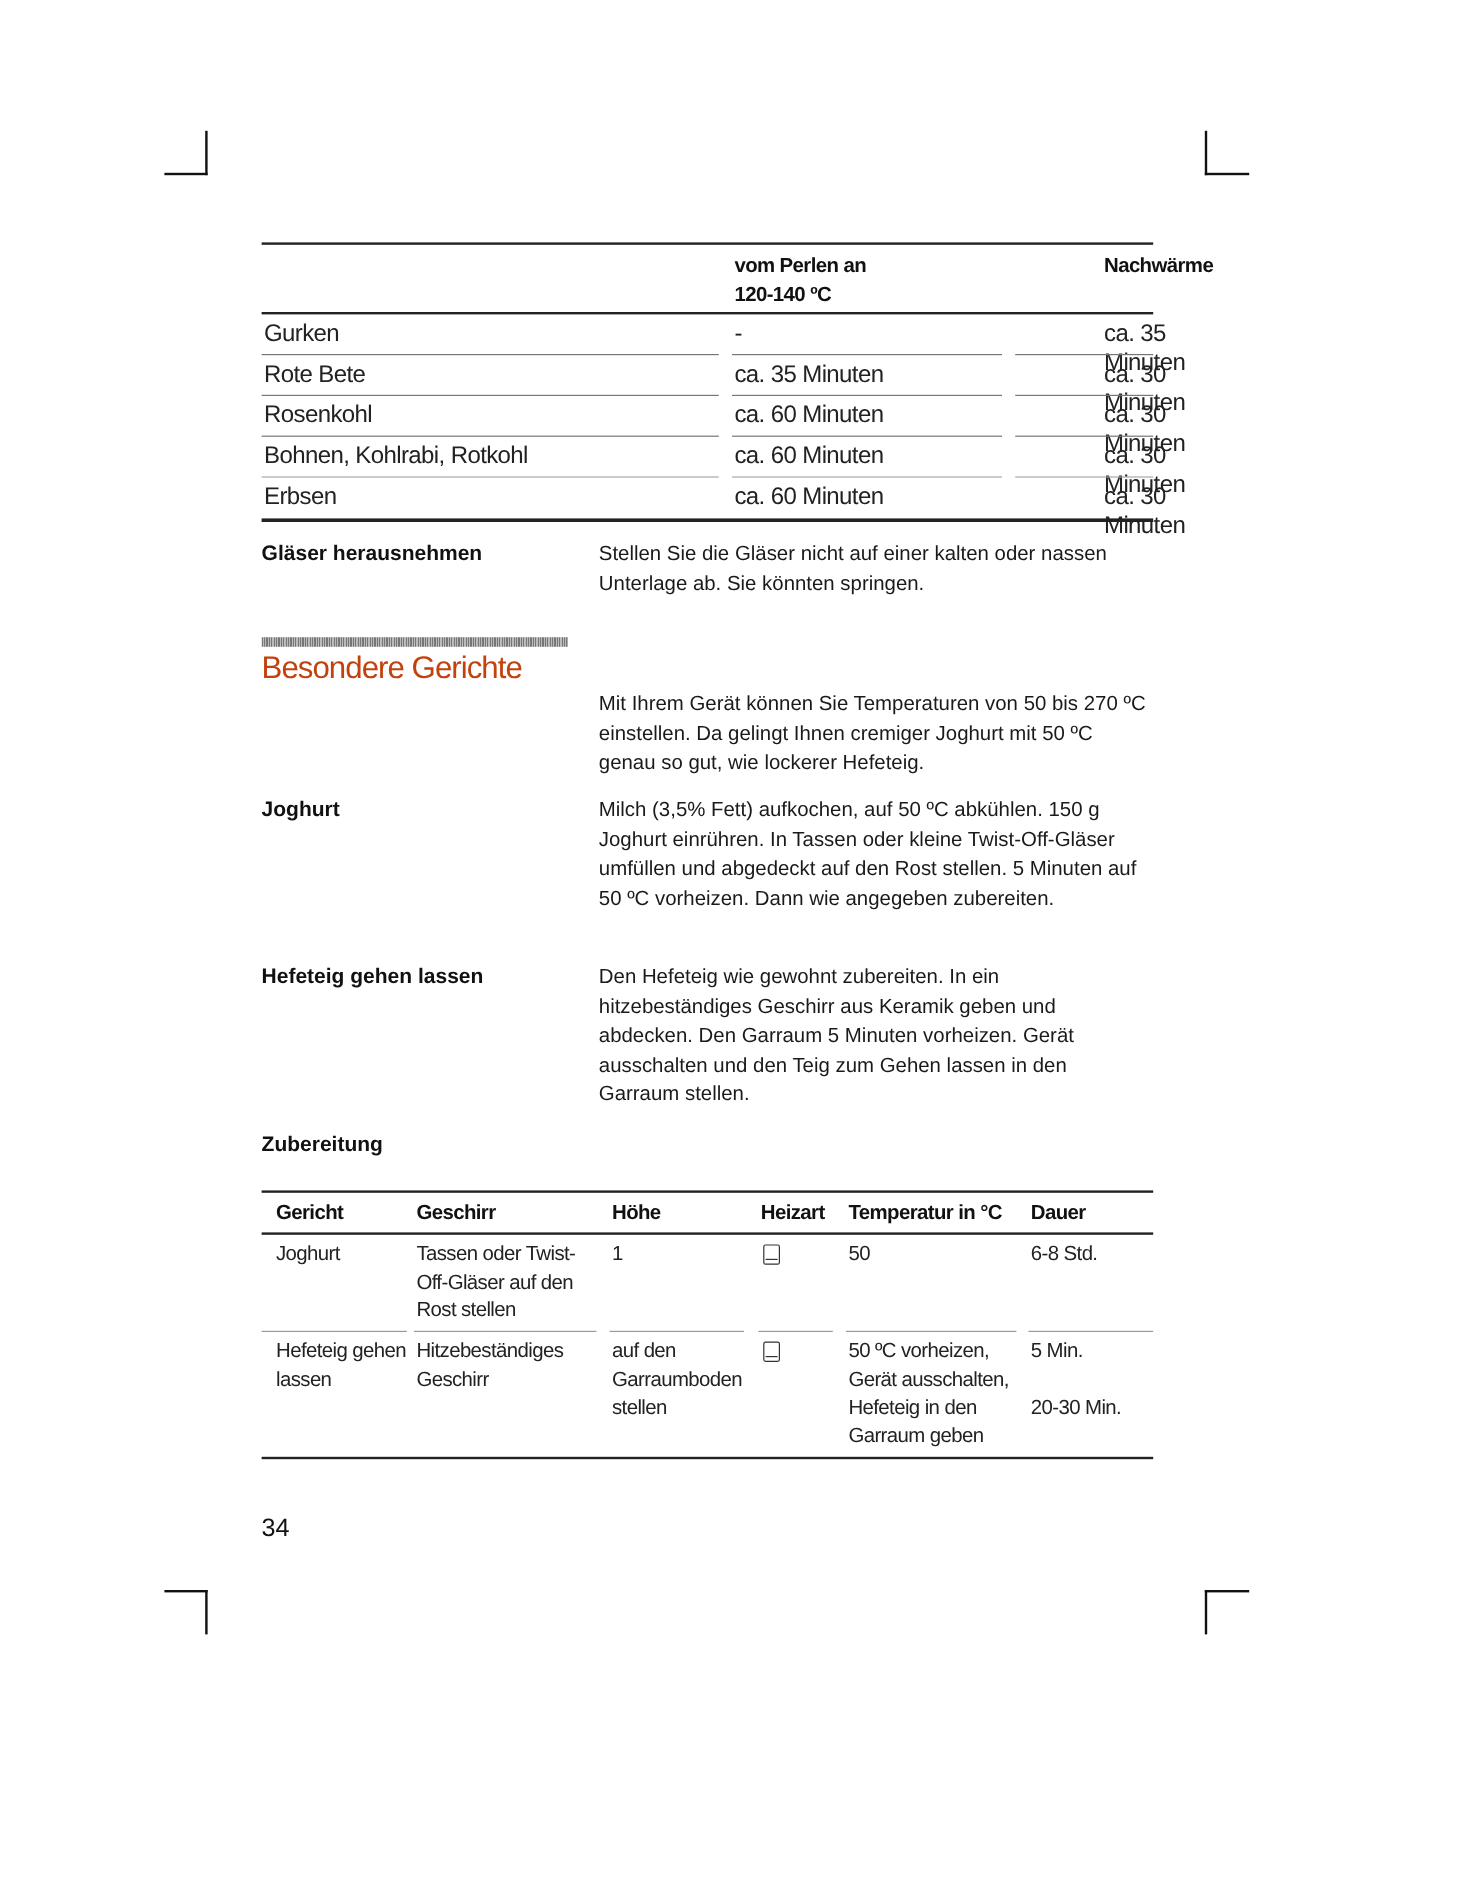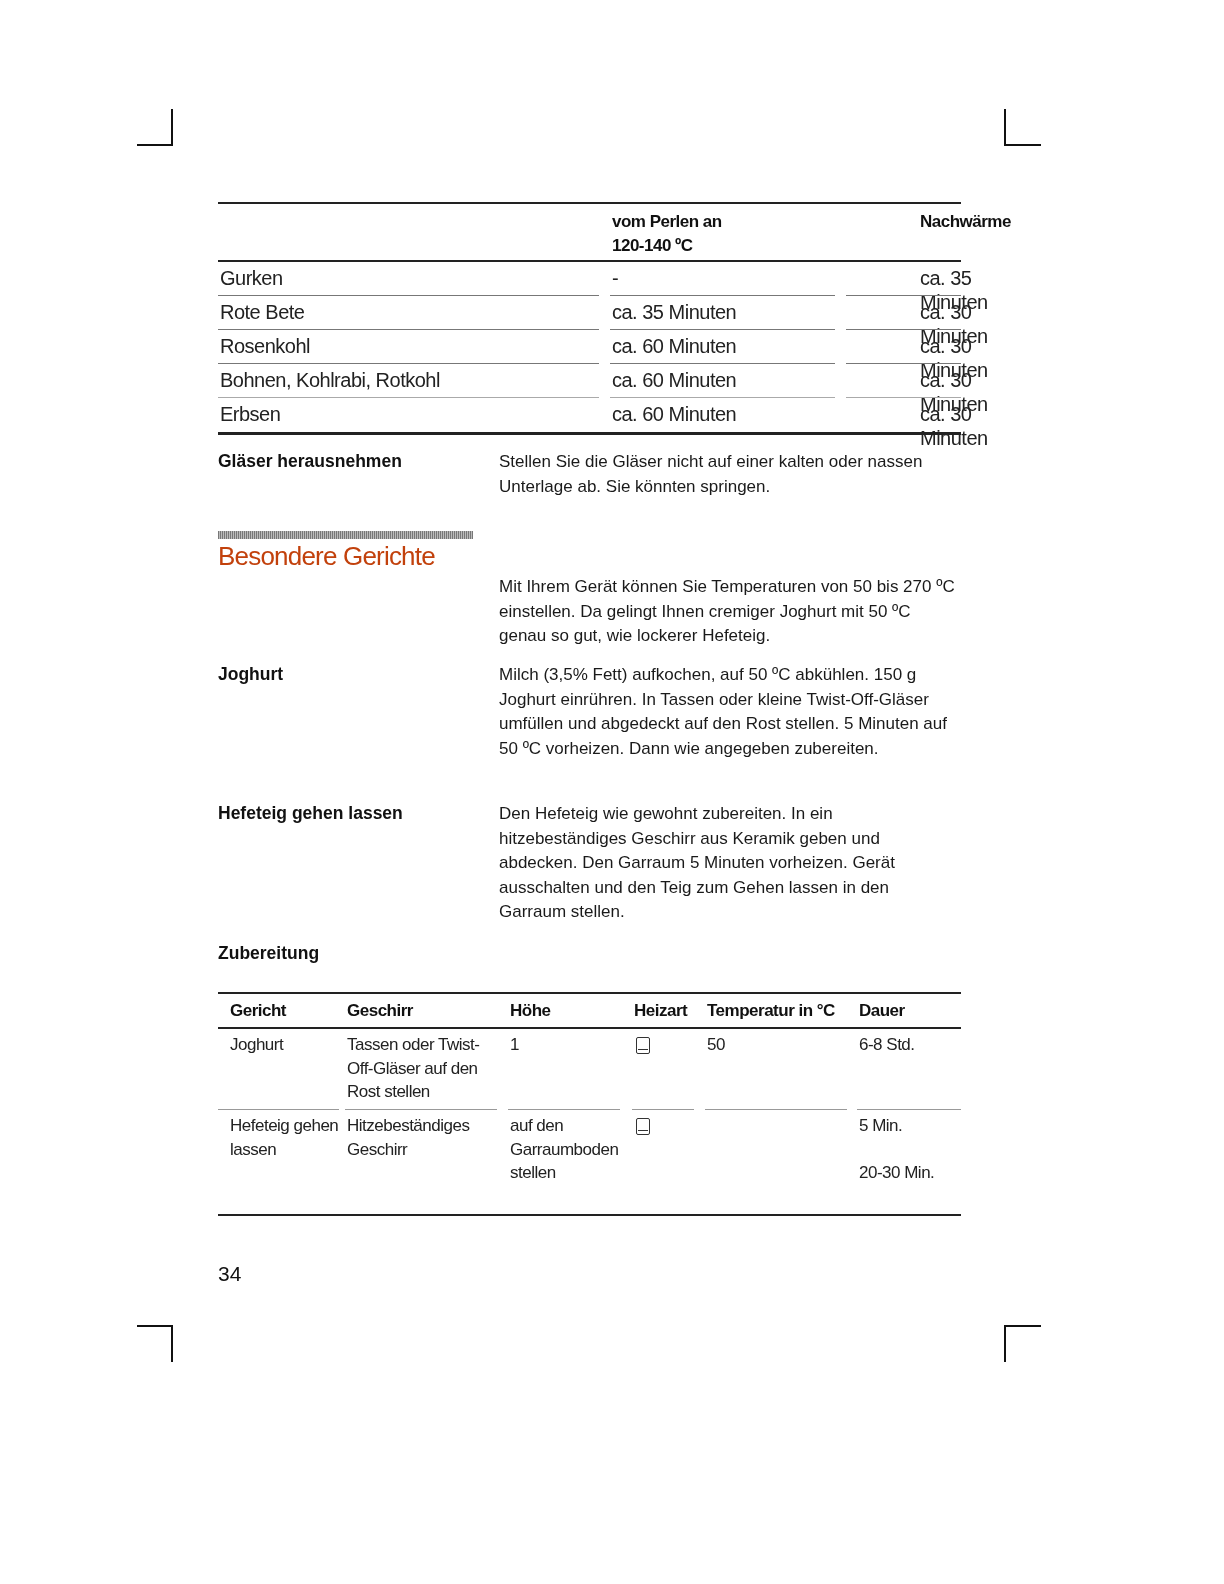--- a/index.html
+++ b/index.html
@@ -136,18 +136,19 @@
     <div class="ln" style="left:290px;width:112px"></div>
     <div class="ln" style="left:414px;width:62px"></div>
     <div class="ln" style="left:487px;width:142px"></div>
     <div class="ln" style="left:639px;width:104px"></div>
   </div>
   <div class="row" style="height:104px;border-bottom:2px solid #222">
     <span class="cell d1" style="width:120px">Hefeteig gehen lassen</span>
     <span class="cell d2" style="width:140px">Hitzebeständiges Geschirr</span>
     <span class="cell d3" style="width:110px">auf den Garraumboden stellen</span>
     <span class="oven-icon" style="left:418px;top:8px"></span>
+    <span class="cell d5" style="width:140px">50 ºC vorheizen, Gerät ausschalten, Hefeteig in den Garraum geben</span>
     <span class="cell d6" style="width:100px">5 Min.</span>
     <span class="cell d6" style="top:51px;width:100px">20-30 Min.</span>
   </div>
 </div>
 
 <div id="page-number">34</div>
 
 </body></html>

